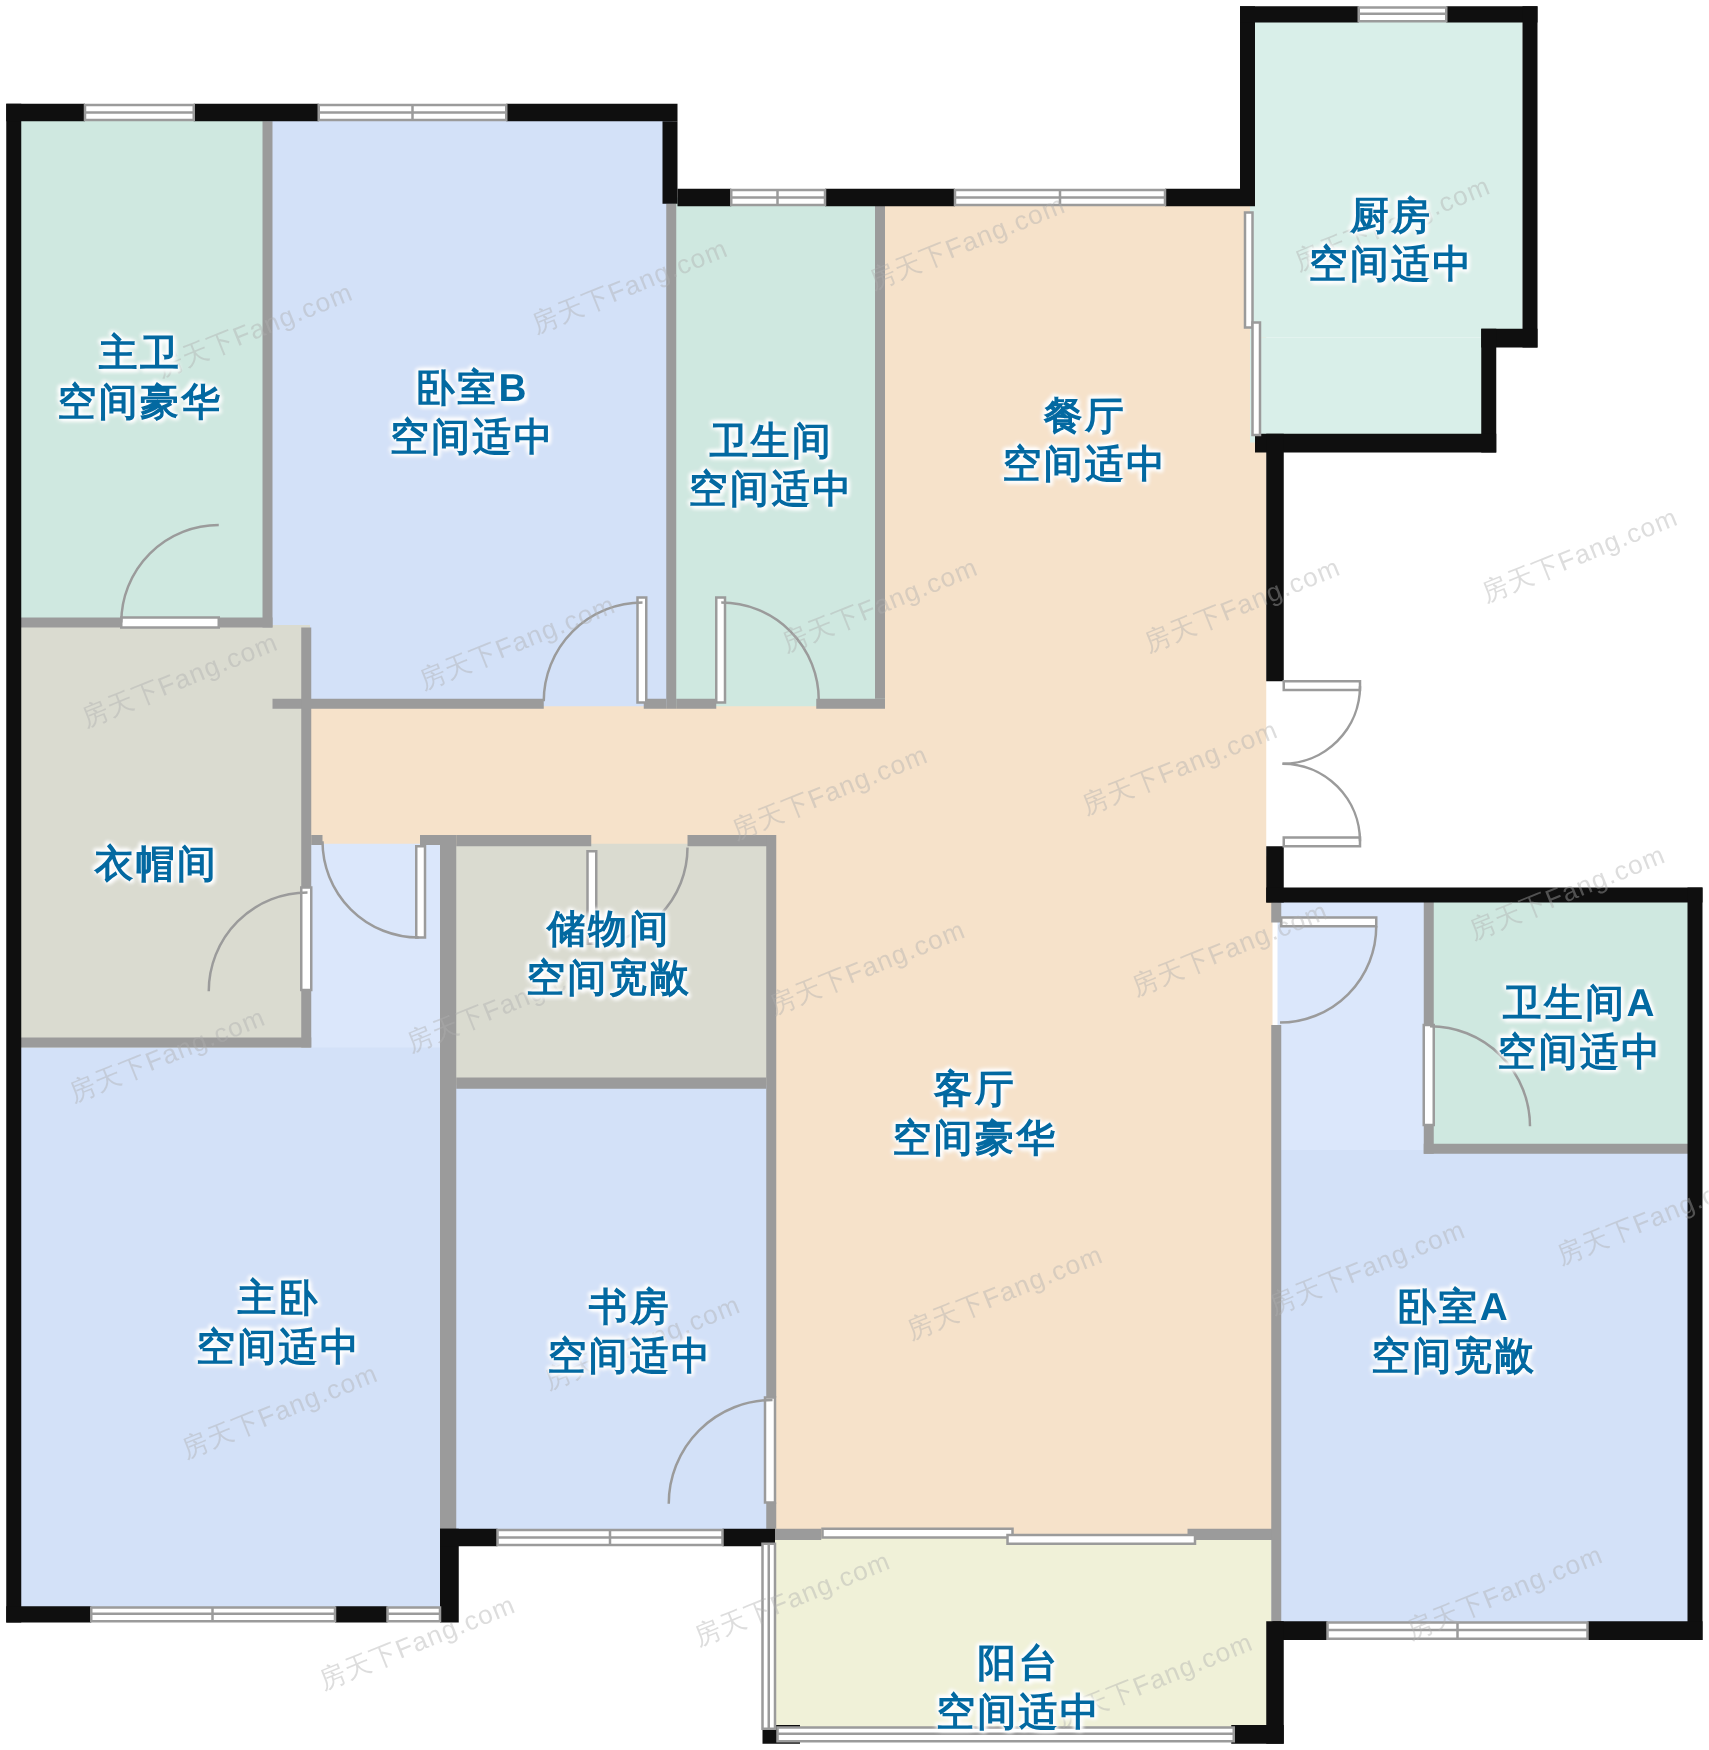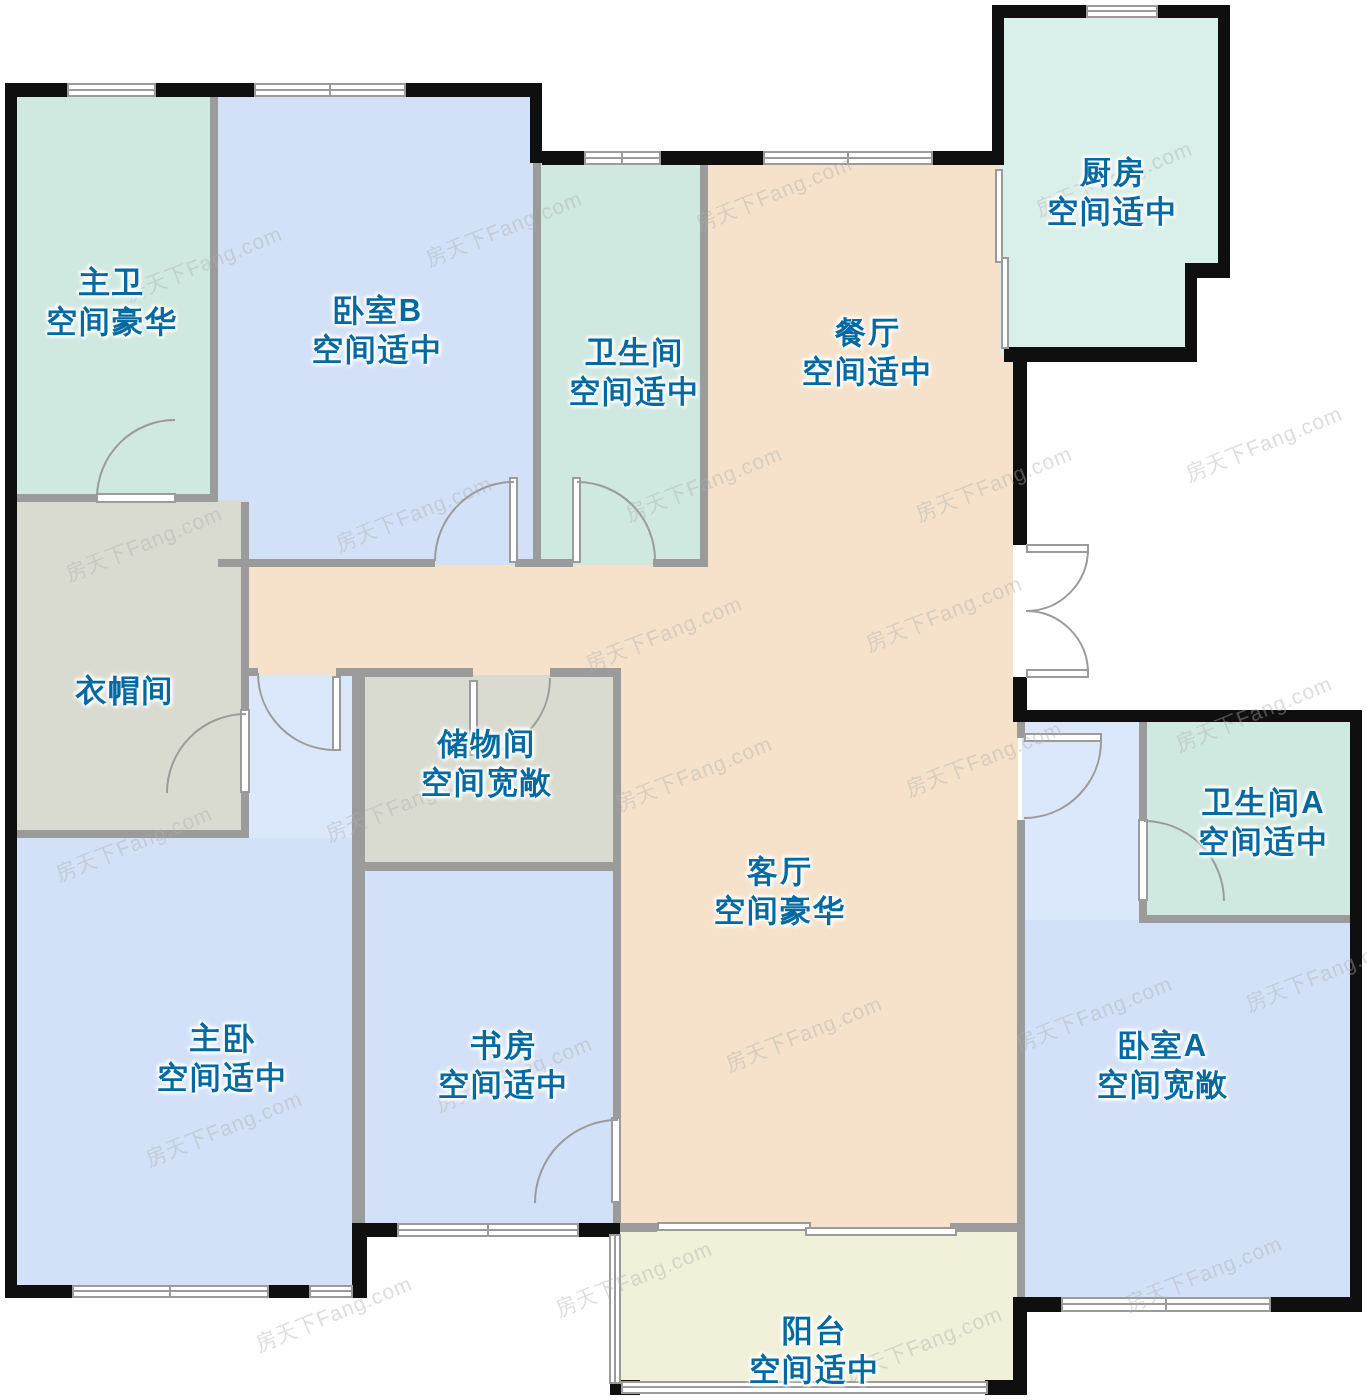--- a/index.html
+++ b/index.html
@@ -221,21 +221,21 @@
 </svg>
 
   <div class="room-label" style="left:112px;top:302px">
     <div>主卫</div>
     <div>空间豪华</div>
   </div>
   <div class="room-label" style="left:378px;top:330px">
     <div>卧室B</div>
     <div>空间适中</div>
   </div>
-  <div class="room-label" style="left:635px;top:372px">
+  <div class="room-label" style="left:617px;top:372px">
     <div>卫生间</div>
     <div>空间适中</div>
   </div>
   <div class="room-label" style="left:868px;top:352px">
     <div>餐厅</div>
     <div>空间适中</div>
   </div>
   <div class="room-label" style="left:1113px;top:192px">
     <div>厨房</div>
     <div>空间适中</div>

